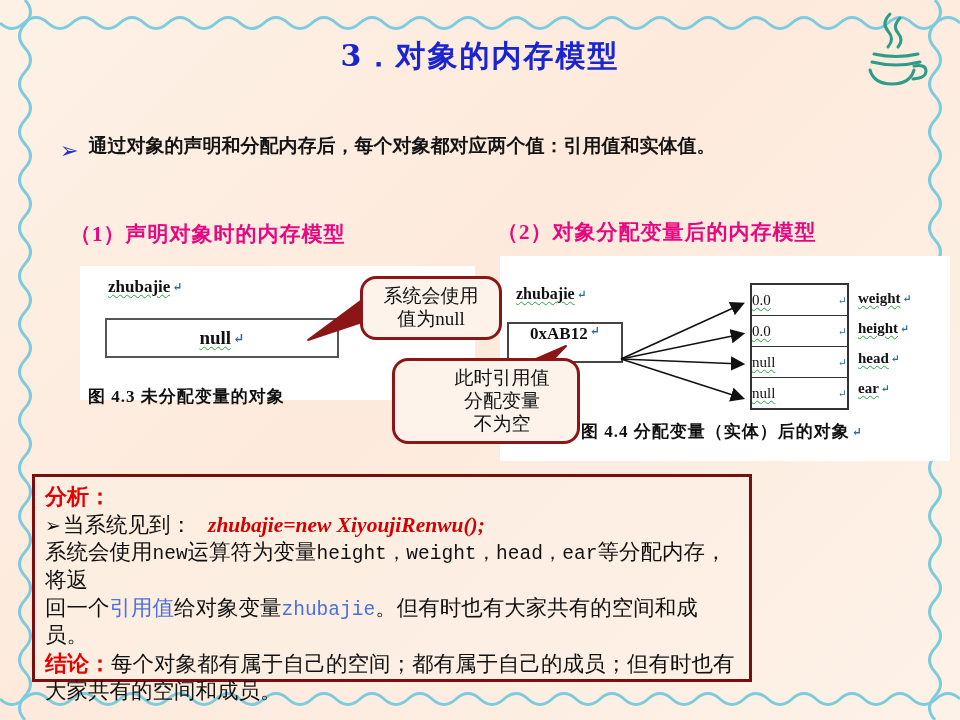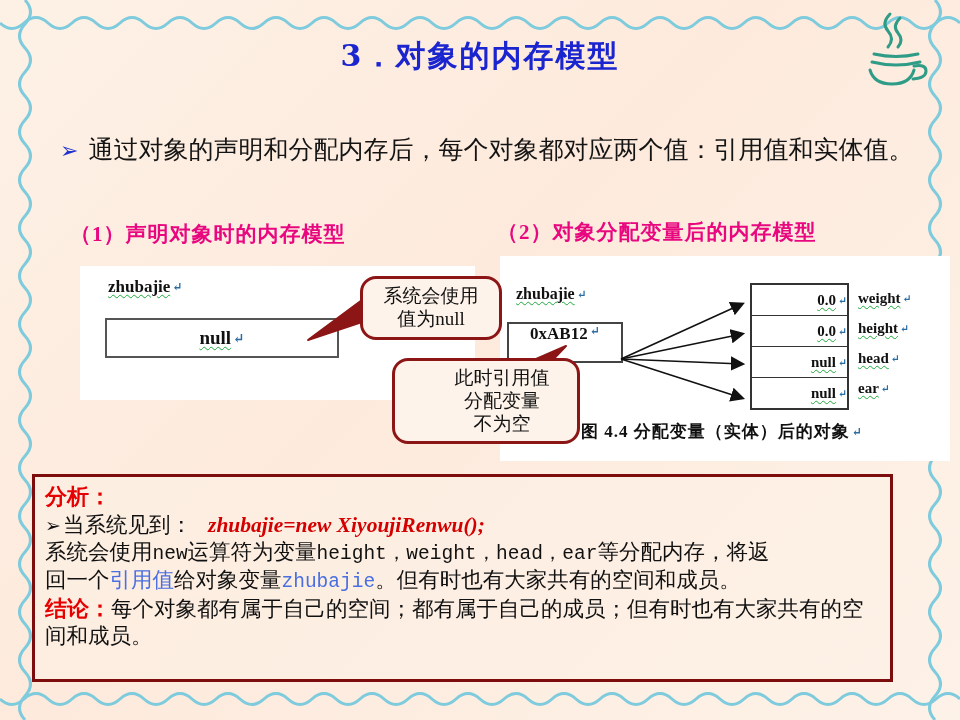--- a/index.html
+++ b/index.html
@@ -26,21 +26,21 @@
   }
   .javalogo{position:absolute;right:22px;top:8px;width:92px;height:110px;}
   .javalogo .jtext{
     position:absolute;left:0;bottom:-2px;width:92px;text-align:center;
     color:#2e9c86;font-size:27px;font-family:"DejaVu Sans","Liberation Sans",sans-serif;
   }
 
   
   .bullet{position:absolute;left:60px;top:134px;width:860px;display:flex;align-items:flex-start;}
   .bullet .marker{color:#2233cc;font-size:22px;line-height:1;margin-right:10px;margin-top:6px;}
-  .bullet .btext{color:#141414;font-size:25px;line-height:1.24;font-weight:400;}
+  .bullet .btext{color:#141414;font-size:19px;line-height:1.24;font-weight:700;}
 
   .sub{position:absolute;color:#e8077f;font-size:21px;font-weight:bold;letter-spacing:1px;}
   .sub-1{left:70px;top:220px;}
   .sub-2{left:497px;top:218px;}
 
   
   .fig{position:absolute;background:#ffffff;}
   .fig-left{left:80px;top:266px;width:395px;height:134px;}
   .fig-right{left:500px;top:256px;width:450px;height:205px;}
 
@@ -52,37 +52,37 @@
   .zh-l{position:absolute;left:108px;top:277px;font-size:17px;font-weight:bold;color:#111;}
   .box-null{position:absolute;left:105px;top:318px;width:230px;height:36px;border:2px solid #555;background:#fff;
             display:flex;align-items:center;justify-content:center;font-size:19px;font-weight:bold;color:#111;}
   .cap-l{position:absolute;left:88px;top:385px;font-size:17px;font-weight:bold;color:#111;letter-spacing:1px;}
 
   
   .zh-r{position:absolute;left:516px;top:285px;font-size:16px;font-weight:bold;color:#111;}
   .box-addr{position:absolute;left:507px;top:322px;width:112px;height:37px;border:2px solid #444;background:#fff;
             display:flex;align-items:flex-start;justify-content:center;font-size:17px;font-weight:bold;color:#111;}
   .memtable{position:absolute;left:750px;top:283px;width:95px;border:2px solid #333;background:#fff;}
-  .memtable .row{height:30px;border-bottom:1px solid #333;display:flex;align-items:center;justify-content:flex-end;
-                 font-size:15px;font-weight:bold;color:#111;}
+  .memtable .row{height:30px;border-bottom:1px solid #333;display:flex;align-items:center;justify-content:space-between;
+                 font-size:15px;font-weight:normal;color:#111;}
   .memtable .row:last-child{border-bottom:none;}
   .fieldlabels{position:absolute;left:858px;top:283px;width:90px;}
   .fieldlabels .fl{height:30px;display:flex;align-items:center;font-size:15px;font-weight:bold;color:#111;}
   .cap-r{position:absolute;left:545px;top:420px;font-size:17px;font-weight:bold;color:#111;letter-spacing:1px;padding-left:36px;}
   .arrows{position:absolute;left:500px;top:256px;width:450px;height:205px;pointer-events:none;}
 
   
   .callout{position:absolute;border:3px solid #8c1515;border-radius:16px;background:#fdf3ea;
            color:#111;font-size:19px;line-height:1.2;text-align:center;padding:6px 10px;z-index:5;}
   .callout-1{left:360px;top:276px;width:116px;}
   .callout-2{left:392px;top:358px;width:130px;padding-left:42px;}
   .tails{position:absolute;left:0;top:0;width:960px;height:720px;pointer-events:none;z-index:4;}
 
   
-  .analysis{position:absolute;left:32px;top:474px;width:861px;height:208px;border:3px solid #7d0d0d;
+  .analysis{position:absolute;left:32px;top:474px;width:720px;height:208px;border:3px solid #7d0d0d;
             background:rgba(253,240,230,.55);padding:6px 10px 0 10px;box-sizing:border-box;}
   .an-line{font-size:21.5px;line-height:1.28;color:#111;}
   .an-head{color:#e60000;font-weight:bold;font-size:22px;}
   .an-code{color:#d40000;font-style:italic;font-weight:bold;font-family:"Liberation Serif","DejaVu Serif",serif;}
   .an-blue{color:#4a6fe0;}
   .an-mono{font-family:"Liberation Mono","DejaVu Sans Mono",monospace;font-size:19.5px;}
   .an-marker{color:#111;font-size:19px;margin-right:2px;}
   .an-bold{font-weight:normal;margin-top:24px;}
 </style>
 </head>
@@ -127,20 +127,21 @@
   <div class="sub sub-2">（2）对象分配变量后的内存模型</div>
 
   <div class="fig fig-left"></div>
   <div class="zh-l lbl">
     <span class="sq">zhubajie</span><span class="pilcrow">↵</span>
   </div>
   <div class="box-null">
     <span class="sq">null</span>
       <span class="pilcrow">↵</span>
   </div>
+  <div class="cap-l">图 4.3  未分配变量的对象</div>
 
   <div class="fig fig-right"></div>
   <div class="zh-r lbl">
     <span class="sq">zhubajie</span><span class="pilcrow">↵</span>
   </div>
   <div class="box-addr">
     <span>0xAB12</span>
       <span class="pilcrow">↵</span>
   </div>
 

